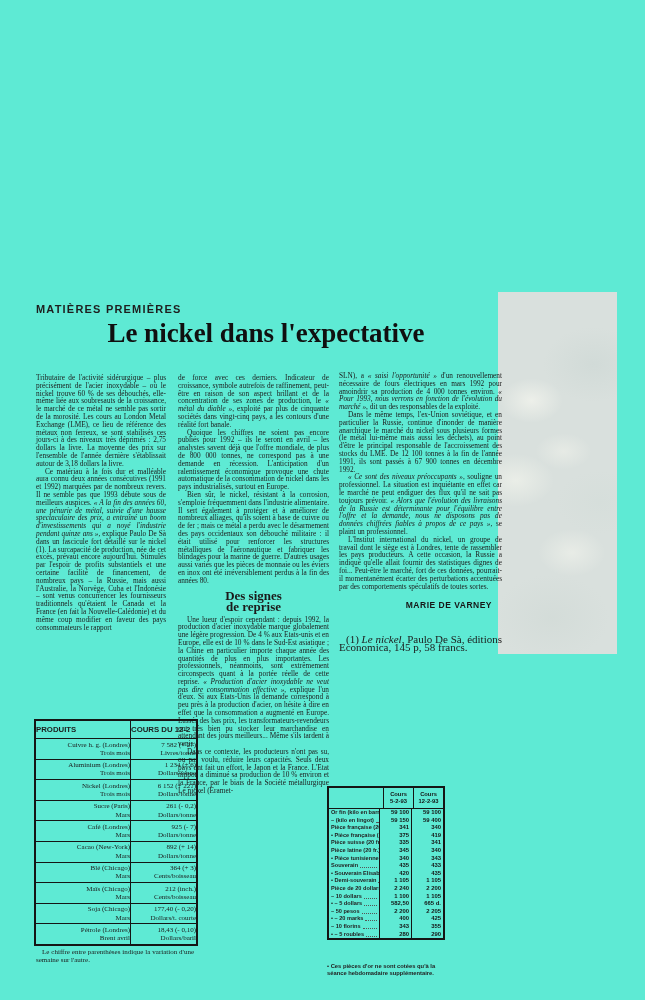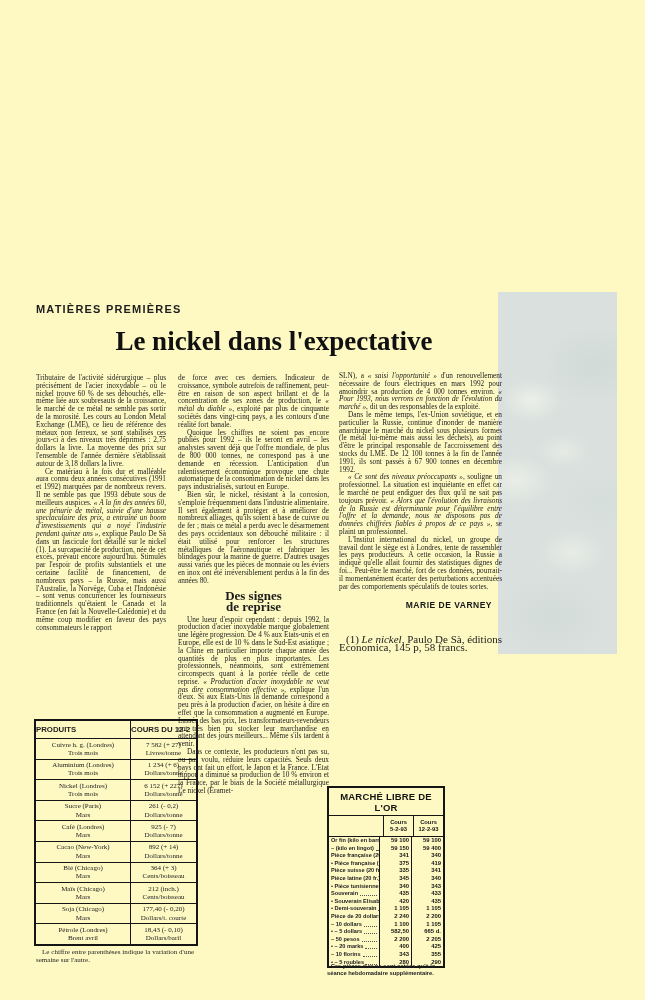--- a/index.html
+++ b/index.html
@@ -1,32 +1,32 @@
 <!DOCTYPE html>
 <html lang="fr"><head>
 <meta charset="utf-8">
 <style>
   html,body{margin:0;padding:0;}
   body{width:645px;height:1000px;background:#e9e4d7;font-family:"Liberation Serif",serif;}
-  .paper{position:relative;width:645px;height:1000px;background:#fef9c3;overflow:hidden;color:#1c1c1c;}
+  .paper{position:relative;width:645px;height:1000px;background:#5eead4;overflow:hidden;color:#1c1c1c;}
 
   .photo{position:absolute;left:498px;top:292px;width:119px;height:362px;
     background:
       radial-gradient(45px 32px at 28% 30%, rgba(250,250,242,0.60), transparent 70%),
       radial-gradient(55px 38px at 15% 52%, rgba(248,249,240,0.55), transparent 70%),
       radial-gradient(40px 26px at 55% 44%, rgba(246,247,239,0.45), transparent 70%),
       radial-gradient(48px 34px at 62% 72%, rgba(247,248,240,0.50), transparent 70%),
       radial-gradient(70px 52px at 80% 20%, rgba(203,214,211,0.55), transparent 72%),
       radial-gradient(80px 60px at 45% 90%, rgba(206,216,212,0.50), transparent 72%),
       radial-gradient(60px 44px at 85% 58%, rgba(210,220,216,0.45), transparent 72%),
       #D9E0DD;}
 
   .kicker{position:absolute;left:36px;top:303px;font-family:"Liberation Sans",sans-serif;
     font-weight:bold;font-size:11px;letter-spacing:1.2px;color:#1e1e1e;}
-  .headline{position:absolute;left:35px;top:317px;width:462px;margin:8px;text-align:center;
+  .headline{position:absolute;left:35px;top:317px;width:462px;margin:0;text-align:center;
     font-family:"Liberation Serif",serif;font-weight:bold;font-size:27px;line-height:32px;color:#101010;}
 
   .col{position:absolute;top:374px;font-size:7.3px;line-height:7.8px;text-align:justify;color:#1b1b1b;}
   .col1{left:36px;width:130px;}
   .col2{left:178px;width:151px;}
   .col3{left:339px;width:163px;top:372px;}
   .para{margin:0;text-indent:9px;}
   .para.cont{text-indent:0;}
   .para i{font-style:italic;}
 
@@ -39,21 +39,21 @@
   .artnote .para{text-indent:7px;}
 
   
   .ptable{position:absolute;left:34px;top:719px;width:160px;border:2px solid #151515;background:transparent;
     font-family:"Liberation Serif",serif;}
   .phead{display:flex;border-bottom:1.5px solid #151515;font-family:"Liberation Sans",sans-serif;
     font-weight:bold;font-size:7.8px;}
   .phead>div{padding:4px 0;}
   .pcol-name{width:94px;}
   .pcol-val{flex:1;border-left:1.5px solid #151515;}
-  .prow{display:flex;border-top:1px solid #151515;font-size:7px;line-height:8.3px;text-align:center;}
+  .prow{display:flex;border-top:1px solid #151515;font-size:7px;line-height:8.3px;text-align:right;}
   .prow:first-child{border-top:none;}
   .prow>div{padding:1.5px 0;}
 
   
   .gtable{position:absolute;left:327px;top:786px;width:114px;border:2px solid #151515;
     font-family:"Liberation Sans",sans-serif;color:#141414;}
   .gtitle{padding:3px 0 2px 0;text-align:center;font-weight:bold;font-size:9.5px;letter-spacing:0.2px;
     border-bottom:1.5px solid #151515;}
   .ghead{display:flex;border-bottom:1px solid #151515;}
   .gh-label{flex:1;}
@@ -220,21 +220,20 @@
           <div class="pcol-val">
             <div>18,43 (- 0,10)</div>
             <div>Dollars/baril</div>
           </div>
         </div>
       </div>
   </div>
   <div class="pnote">Le chiffre entre parenthèses indique la variation d'une semaine sur l'autre.</div>
 
   <div class="gtable">
-    <div class="gtitle">MARCHÉ LIBRE DE L'OR</div>
     <div class="ghead">
       <div class="gh-label"></div>
       <div class="gh-col">
         <span>Cours</span>
         <span>5-2-93</span>
       </div>
       <div class="gh-col">
         <span>Cours</span>
         <span>12-2-93</span>
       </div>

